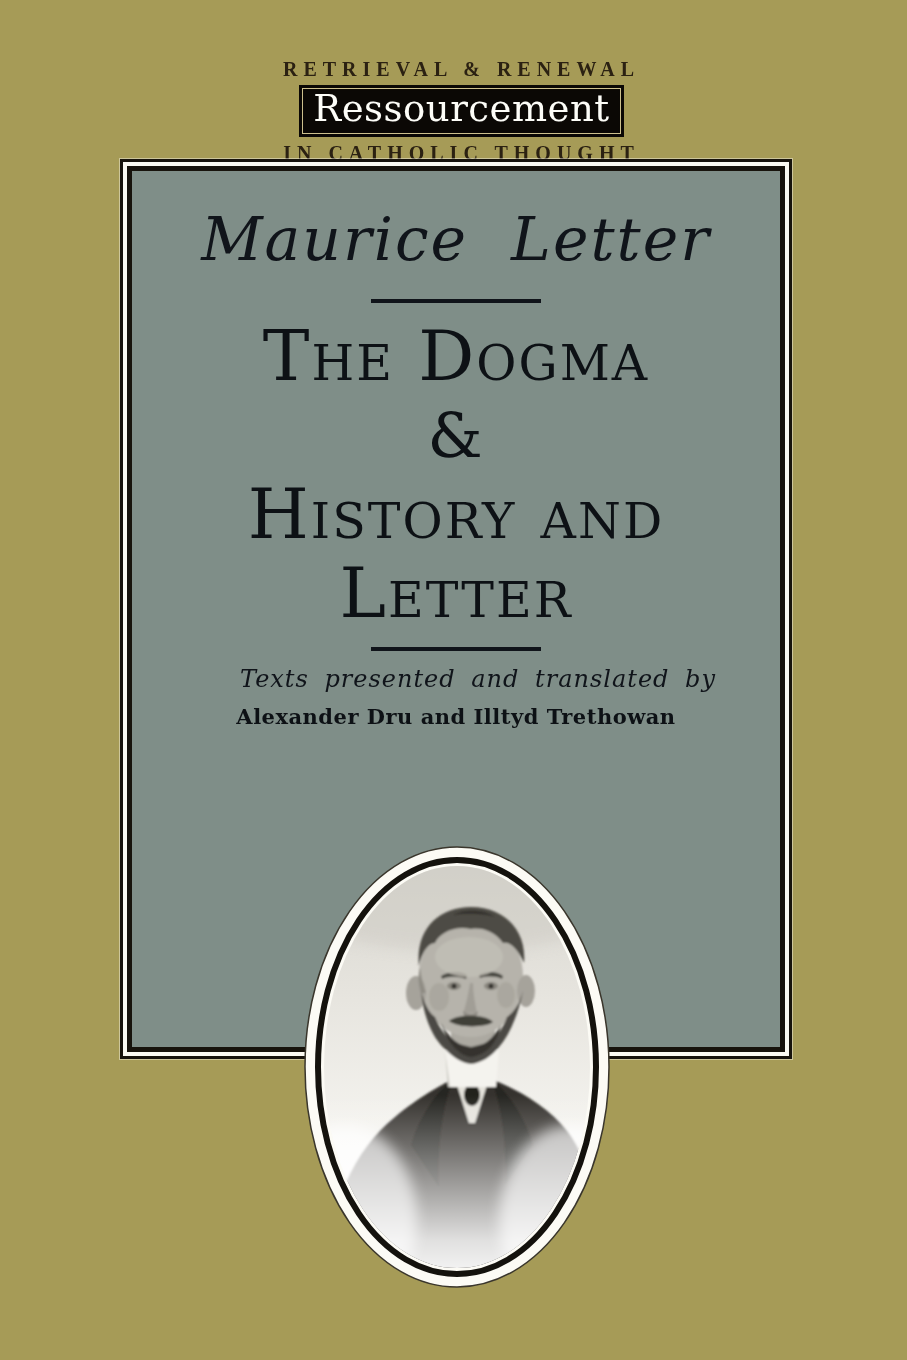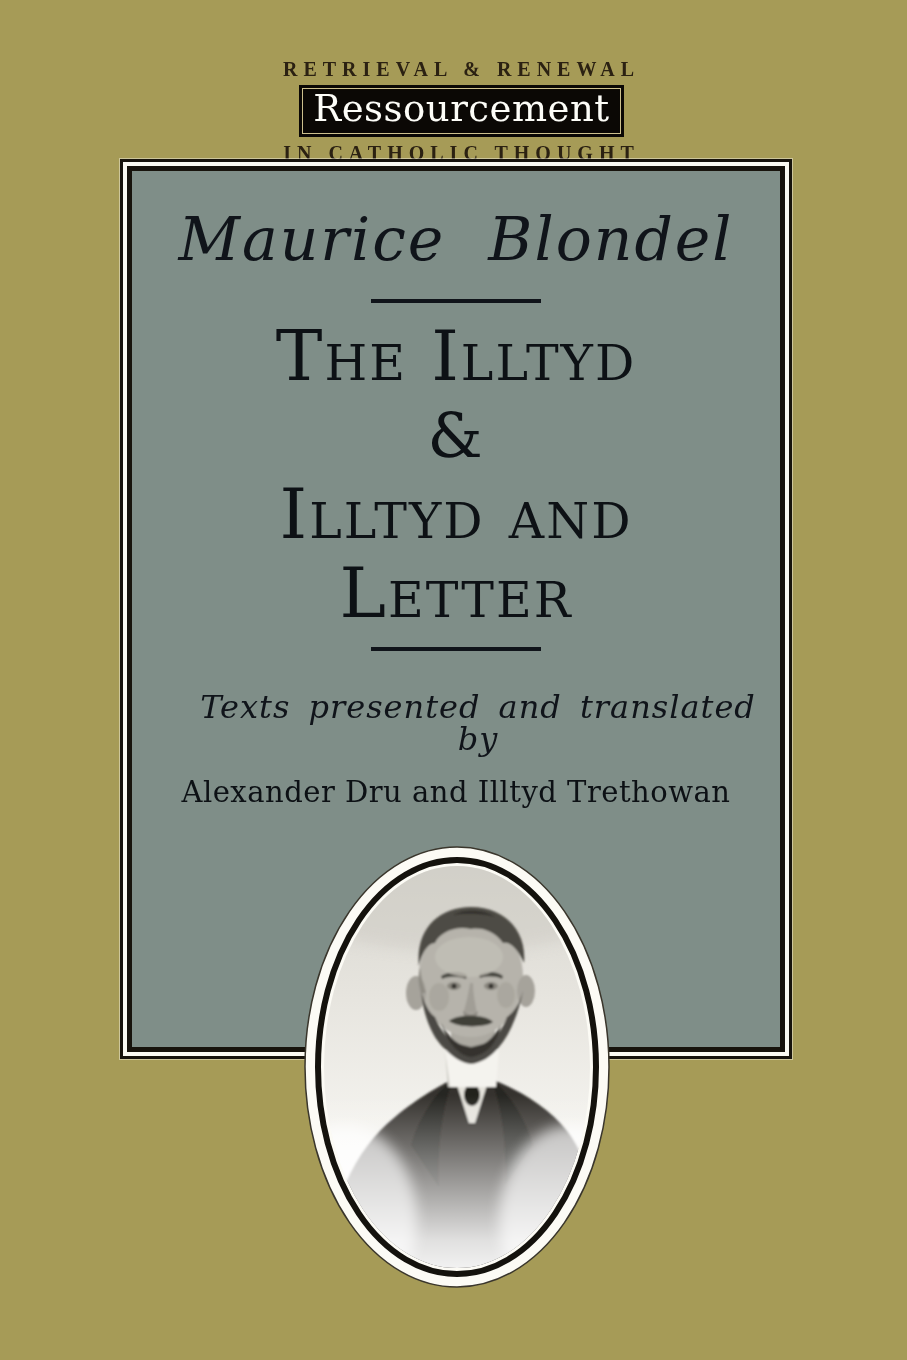--- a/index.html
+++ b/index.html
@@ -81,33 +81,33 @@
     font-variant:small-caps;
     font-size:70px;
     line-height:79px;
     letter-spacing:2px;
     color:#0d1115;
     white-space:nowrap;
   }
   .title-line.amp{font-size:62px;}
   .rule-bottom{margin-top:14px;}
   .credit{
-    margin-top:40px;
+    margin-top:12px;
     font-style:italic;
-    font-size:32px;
+    font-size:24px;
     line-height:32px;
     letter-spacing:1px;
     word-spacing:7px;
     color:#10141a;
     padding-left:44px;
   }
   .translators{
-    margin-top:19px;
-    font-weight:normal;
-    font-size:29px;
+    margin-top:4px;
+    font-weight:bold;
+    font-size:21px;
     line-height:36px;
     letter-spacing:0.5px;
     color:#0d1115;
     white-space:nowrap;
   }
 
   
   .portrait{
     position:absolute;
     left:303px;top:845px;
@@ -124,26 +124,26 @@
   <div class="logo-box">
     <div class="logo-box-inner">
       <div class="logo-name">Ressourcement</div>
     </div>
   </div>
   <div class="logo-bottom">IN CATHOLIC THOUGHT</div>
 </div>
 
 <div class="panel">
   <div class="panel-inner">
-    <div class="author">Maurice Blondel</div>
+    <div class="author">Maurice Letter</div>
     <div class="rule"></div>
     <div class="title-block">
-      <div class="title-line">The Illtyd</div>
+      <div class="title-line">The Dogma</div>
       <div class="title-line amp">&amp;</div>
-      <div class="title-line">Illtyd and</div>
+      <div class="title-line">History and</div>
       <div class="title-line">Letter</div>
     </div>
     <div class="rule rule-bottom"></div>
     <div class="credit">Texts presented and translated by</div>
     <div class="translators">Alexander Dru and Illtyd Trethowan</div>
   </div>
 </div>
 
 <div class="portrait">
   <svg viewBox="0 0 308 444" width="308" height="444">

